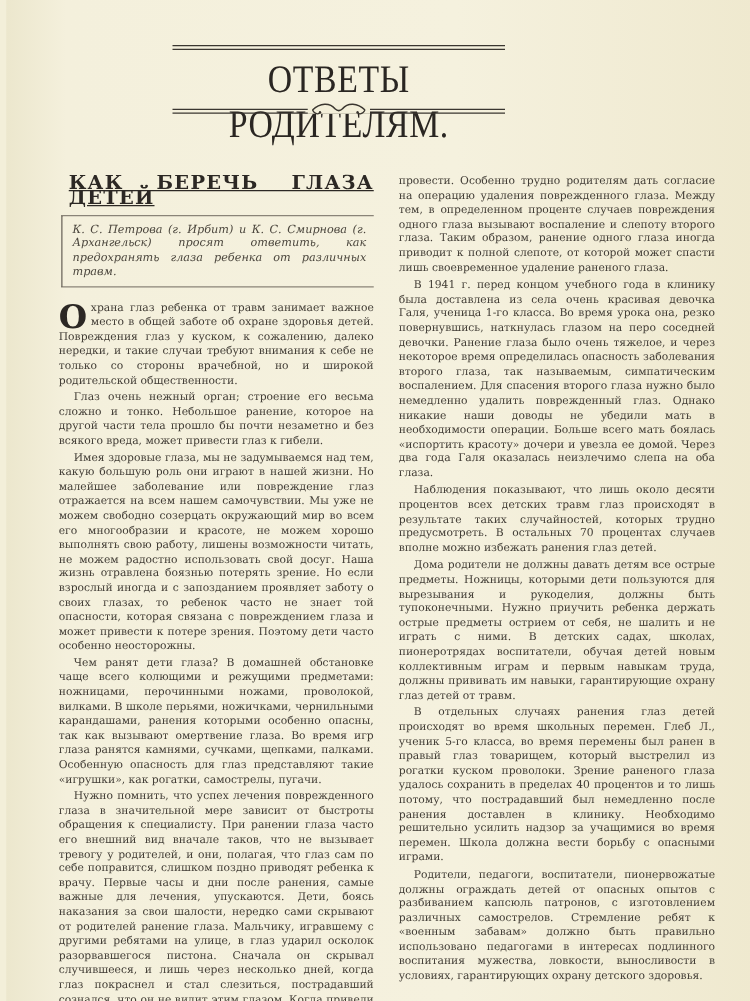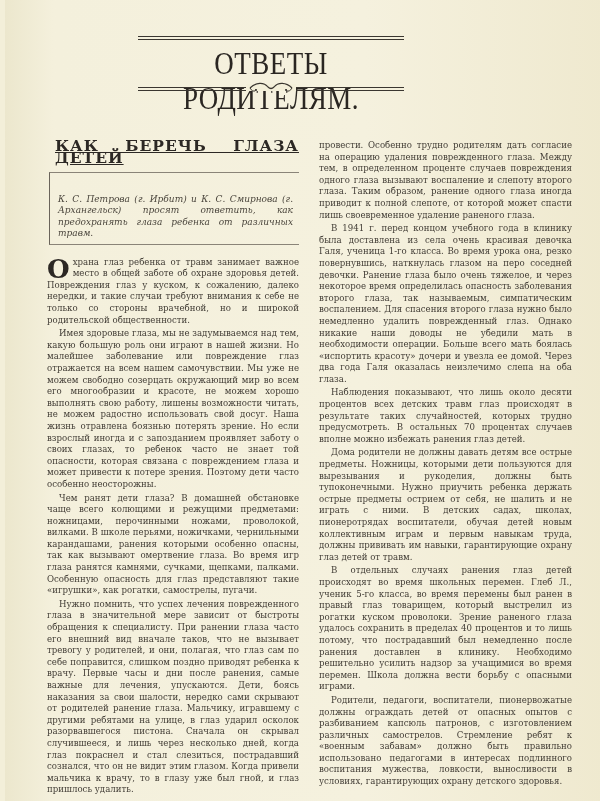--- a/index.html
+++ b/index.html
@@ -32,21 +32,21 @@
   .col-left { left: 42px; top: 140px; width: 252px; }
   .col-right { left: 314px; top: 140px; width: 253px; }
 
   .article-title {
     font-family: "DejaVu Serif", serif; font-weight: bold; font-size: 15.5px;
     letter-spacing: 1px; color: #2c2824; margin: 0 0 0 8px; height: 32px; text-decoration: underline;
   }
   .question-box {
     border-top: 1px solid #8a8478; border-bottom: 1px solid #8a8478;
     border-left: 1px solid #6a645a;
-    padding: 21px 6px 4px 8px; margin: 0 0 12px 2px;
+    padding: 6px 6px 4px 8px; margin: 0 0 12px 2px;
     font-style: italic; font-size: 9px; line-height: 11.4px; color: #4a453c;
     text-align: justify;
   }
   .col p { margin: 0 0 2px 0; text-indent: 12px; }
   .col p.first { text-indent: 0; }
   .dropcap {
     float: left; font-size: 26px; line-height: 22px; font-weight: bold;
     margin: 1px 3px 0 0; color: #2c2824;
   }
 </style>
@@ -67,20 +67,21 @@
       <circle cx="10" cy="10" r="1" fill="#3a3630"></circle>
       <circle cx="40" cy="10" r="1" fill="#3a3630"></circle>
     </svg>
   </div>
 
   <div class="col col-left">
     <h1 class="article-title">КАК БЕРЕЧЬ ГЛАЗА ДЕТЕЙ</h1>
     <div class="question-box">К. С. Петрова (г. Ирбит) и К. С. Смирнова (г. Архангельск) просят ответить, как предохранять глаза ребенка от различных травм.</div>
 
     <p class="first"><span class="dropcap">О</span><span>храна глаз ребенка от травм занимает важное место в общей заботе об охране здоровья детей. Повреждения глаз у куском, к сожалению, далеко нередки, и такие случаи требуют внимания к себе не только со стороны врачебной, но и широкой родительской общественности.</span></p>
+    <p>Глаз очень нежный орган; строение его весьма сложно и тонко. Небольшое ранение, которое на другой части тела прошло бы почти незаметно и без всякого вреда, может привести глаз к гибели.</p>
     <p>Имея здоровые глаза, мы не задумываемся над тем, какую большую роль они играют в нашей жизни. Но малейшее заболевание или повреждение глаз отражается на всем нашем самочувствии. Мы уже не можем свободно созерцать окружающий мир во всем его многообразии и красоте, не можем хорошо выполнять свою работу, лишены возможности читать, не можем радостно использовать свой досуг. Наша жизнь отравлена боязнью потерять зрение. Но если взрослый иногда и с запозданием проявляет заботу о своих глазах, то ребенок часто не знает той опасности, которая связана с повреждением глаза и может привести к потере зрения. Поэтому дети часто особенно неосторожны.</p>
     <p>Чем ранят дети глаза? В домашней обстановке чаще всего колющими и режущими предметами: ножницами, перочинными ножами, проволокой, вилками. В школе перьями, ножичками, чернильными карандашами, ранения которыми особенно опасны, так как вызывают омертвение глаза. Во время игр глаза ранятся камнями, сучками, щепками, палками. Особенную опасность для глаз представляют такие «игрушки», как рогатки, самострелы, пугачи.</p>
     <p>Нужно помнить, что успех лечения поврежденного глаза в значительной мере зависит от быстроты обращения к специалисту. При ранении глаза часто его внешний вид вначале таков, что не вызывает тревогу у родителей, и они, полагая, что глаз сам по себе поправится, слишком поздно приводят ребенка к врачу. Первые часы и дни после ранения, самые важные для лечения, упускаются. Дети, боясь наказания за свои шалости, нередко сами скрывают от родителей ранение глаза. Мальчику, игравшему с другими ребятами на улице, в глаз ударил осколок разорвавшегося пистона. Сначала он скрывал случившееся, и лишь через несколько дней, когда глаз покраснел и стал слезиться, пострадавший сознался, что он не видит этим глазом. Когда привели мальчика к врачу, то в глазу уже был гной, и глаз пришлось удалить.</p>
 
   </div>
 
   <div class="col col-right">
     <p class="first">провести. Особенно трудно родителям дать согласие на операцию удаления поврежденного глаза. Между тем, в определенном проценте случаев повреждения одного глаза вызывают воспаление и слепоту второго глаза. Таким образом, ранение одного глаза иногда приводит к полной слепоте, от которой может спасти лишь своевременное удаление раненого глаза.</p>
     <p>В 1941 г. перед концом учебного года в клинику была доставлена из села очень красивая девочка Галя, ученица 1-го класса. Во время урока она, резко повернувшись, наткнулась глазом на перо соседней девочки. Ранение глаза было очень тяжелое, и через некоторое время определилась опасность заболевания второго глаза, так называемым, симпатическим воспалением. Для спасения второго глаза нужно было немедленно удалить поврежденный глаз. Однако никакие наши доводы не убедили мать в необходимости операции. Больше всего мать боялась «испортить красоту» дочери и увезла ее домой. Через два года Галя оказалась неизлечимо слепа на оба глаза.</p>
     <p>Наблюдения показывают, что лишь около десяти процентов всех детских травм глаз происходят в результате таких случайностей, которых трудно предусмотреть. В остальных 70 процентах случаев вполне можно избежать ранения глаз детей.</p>

